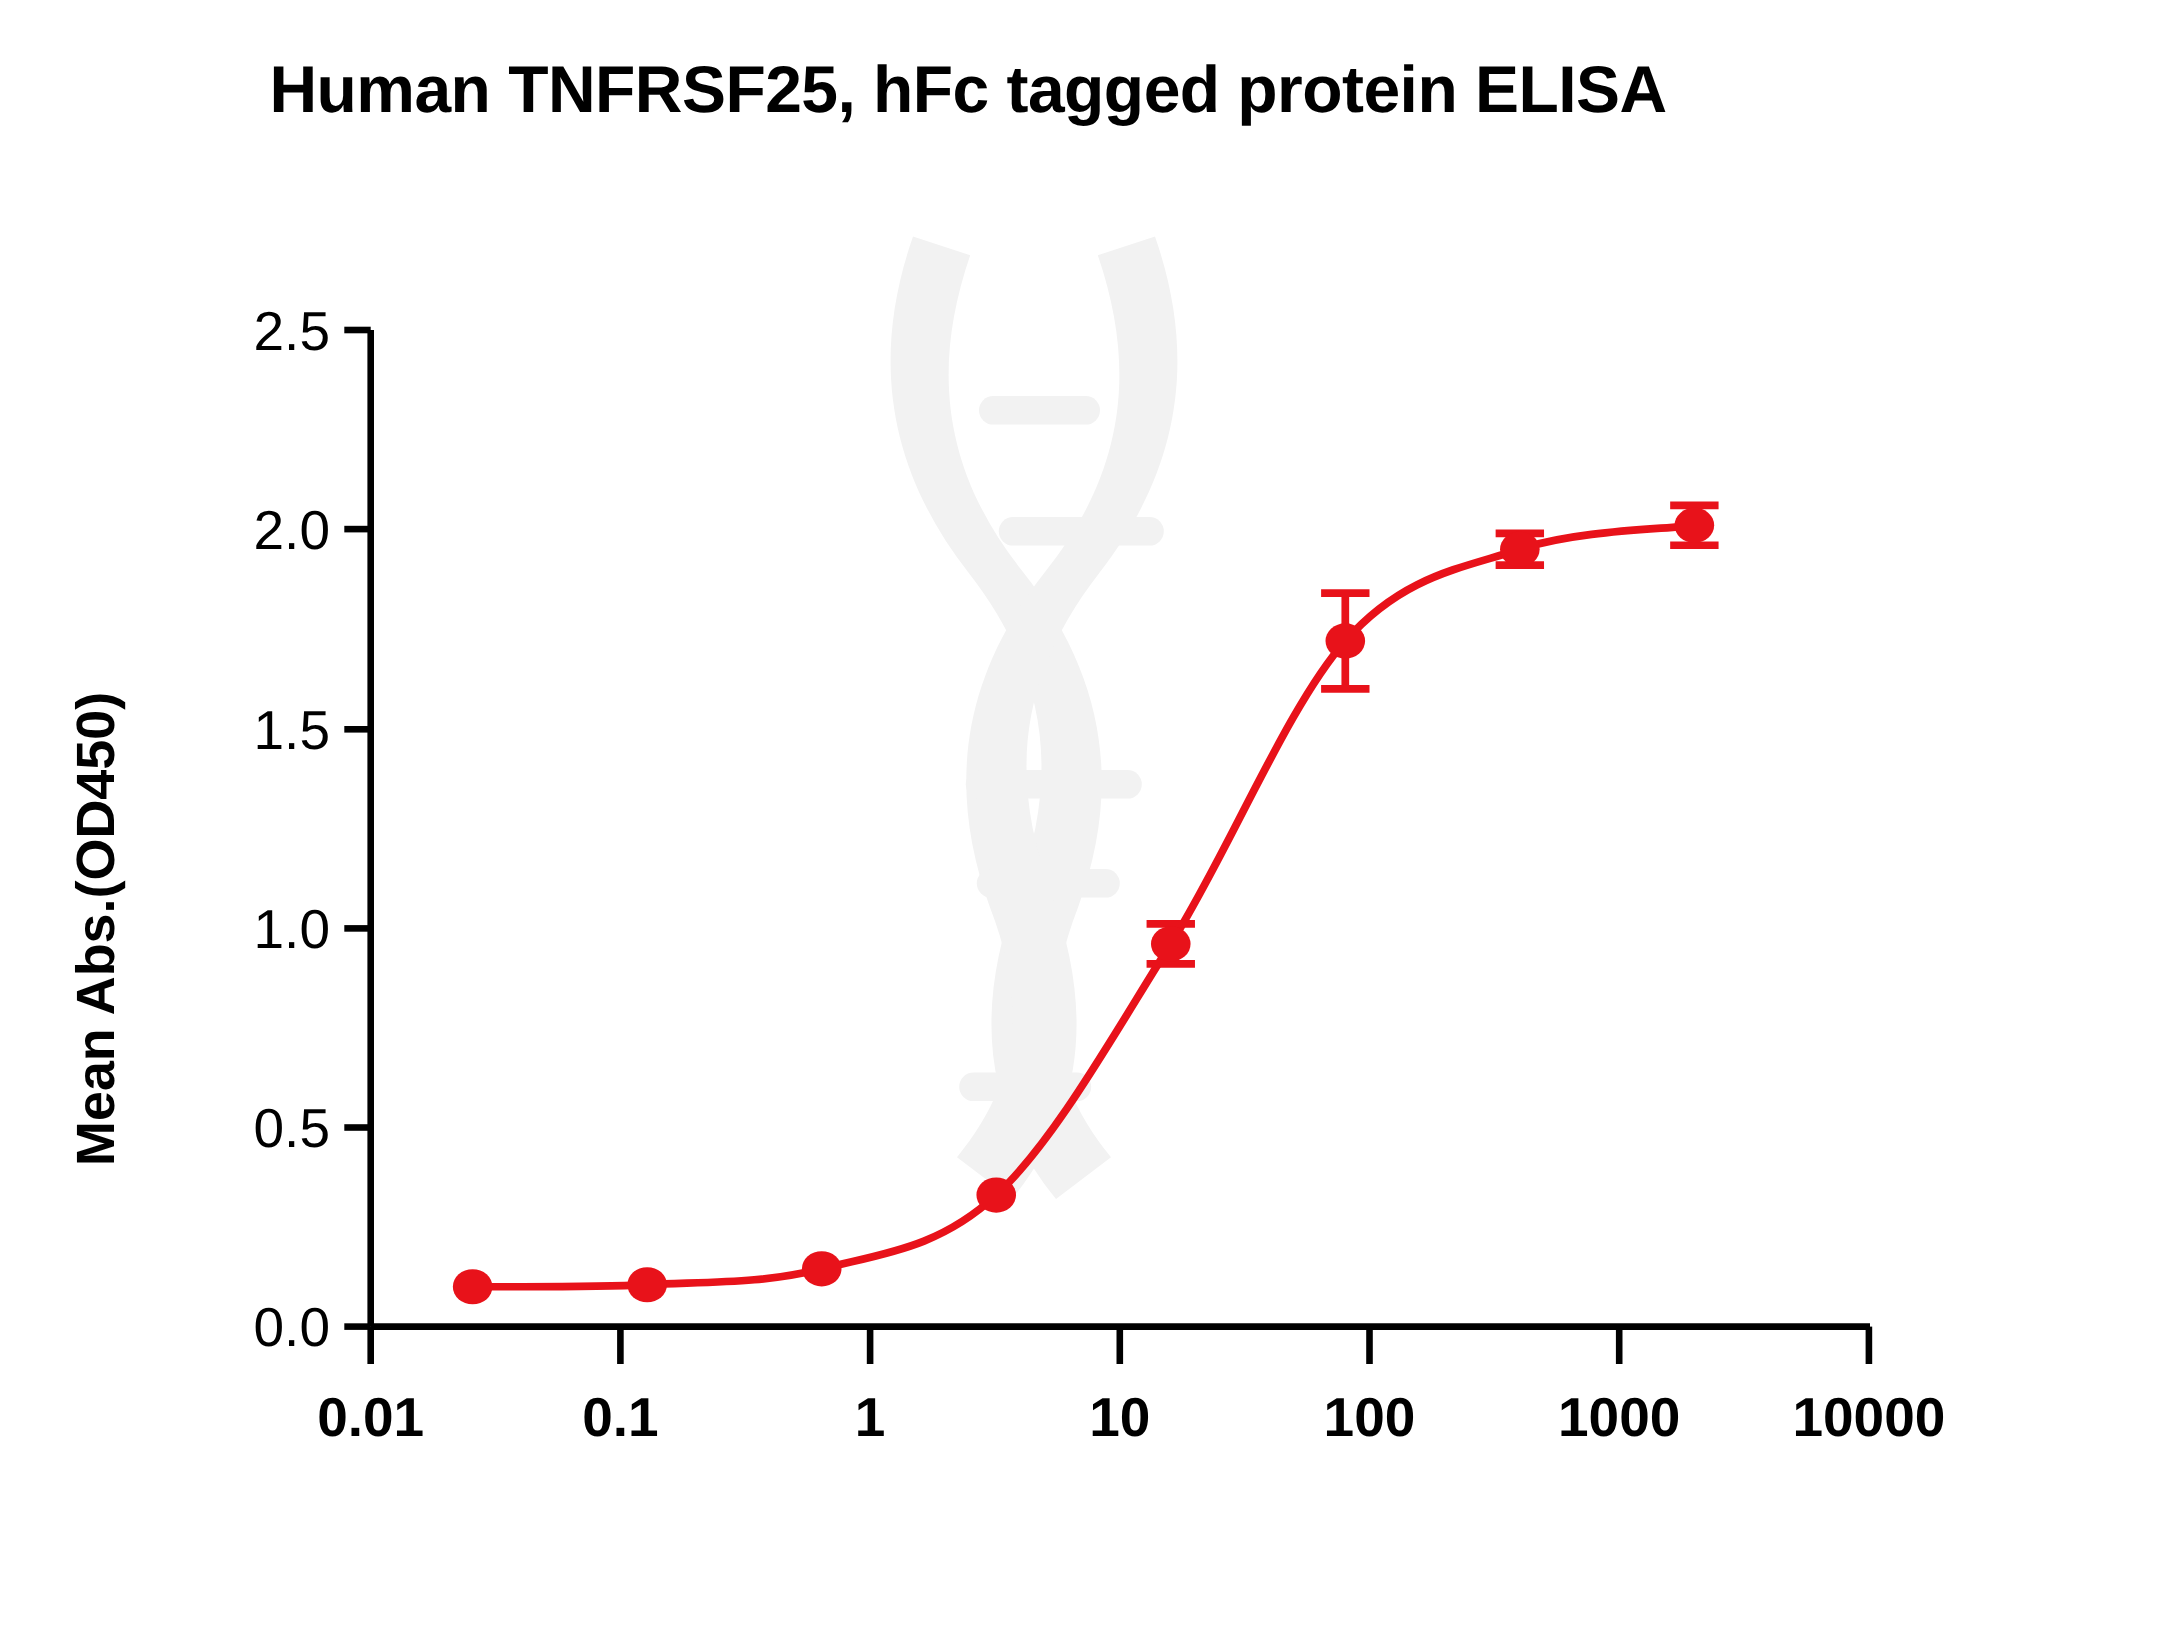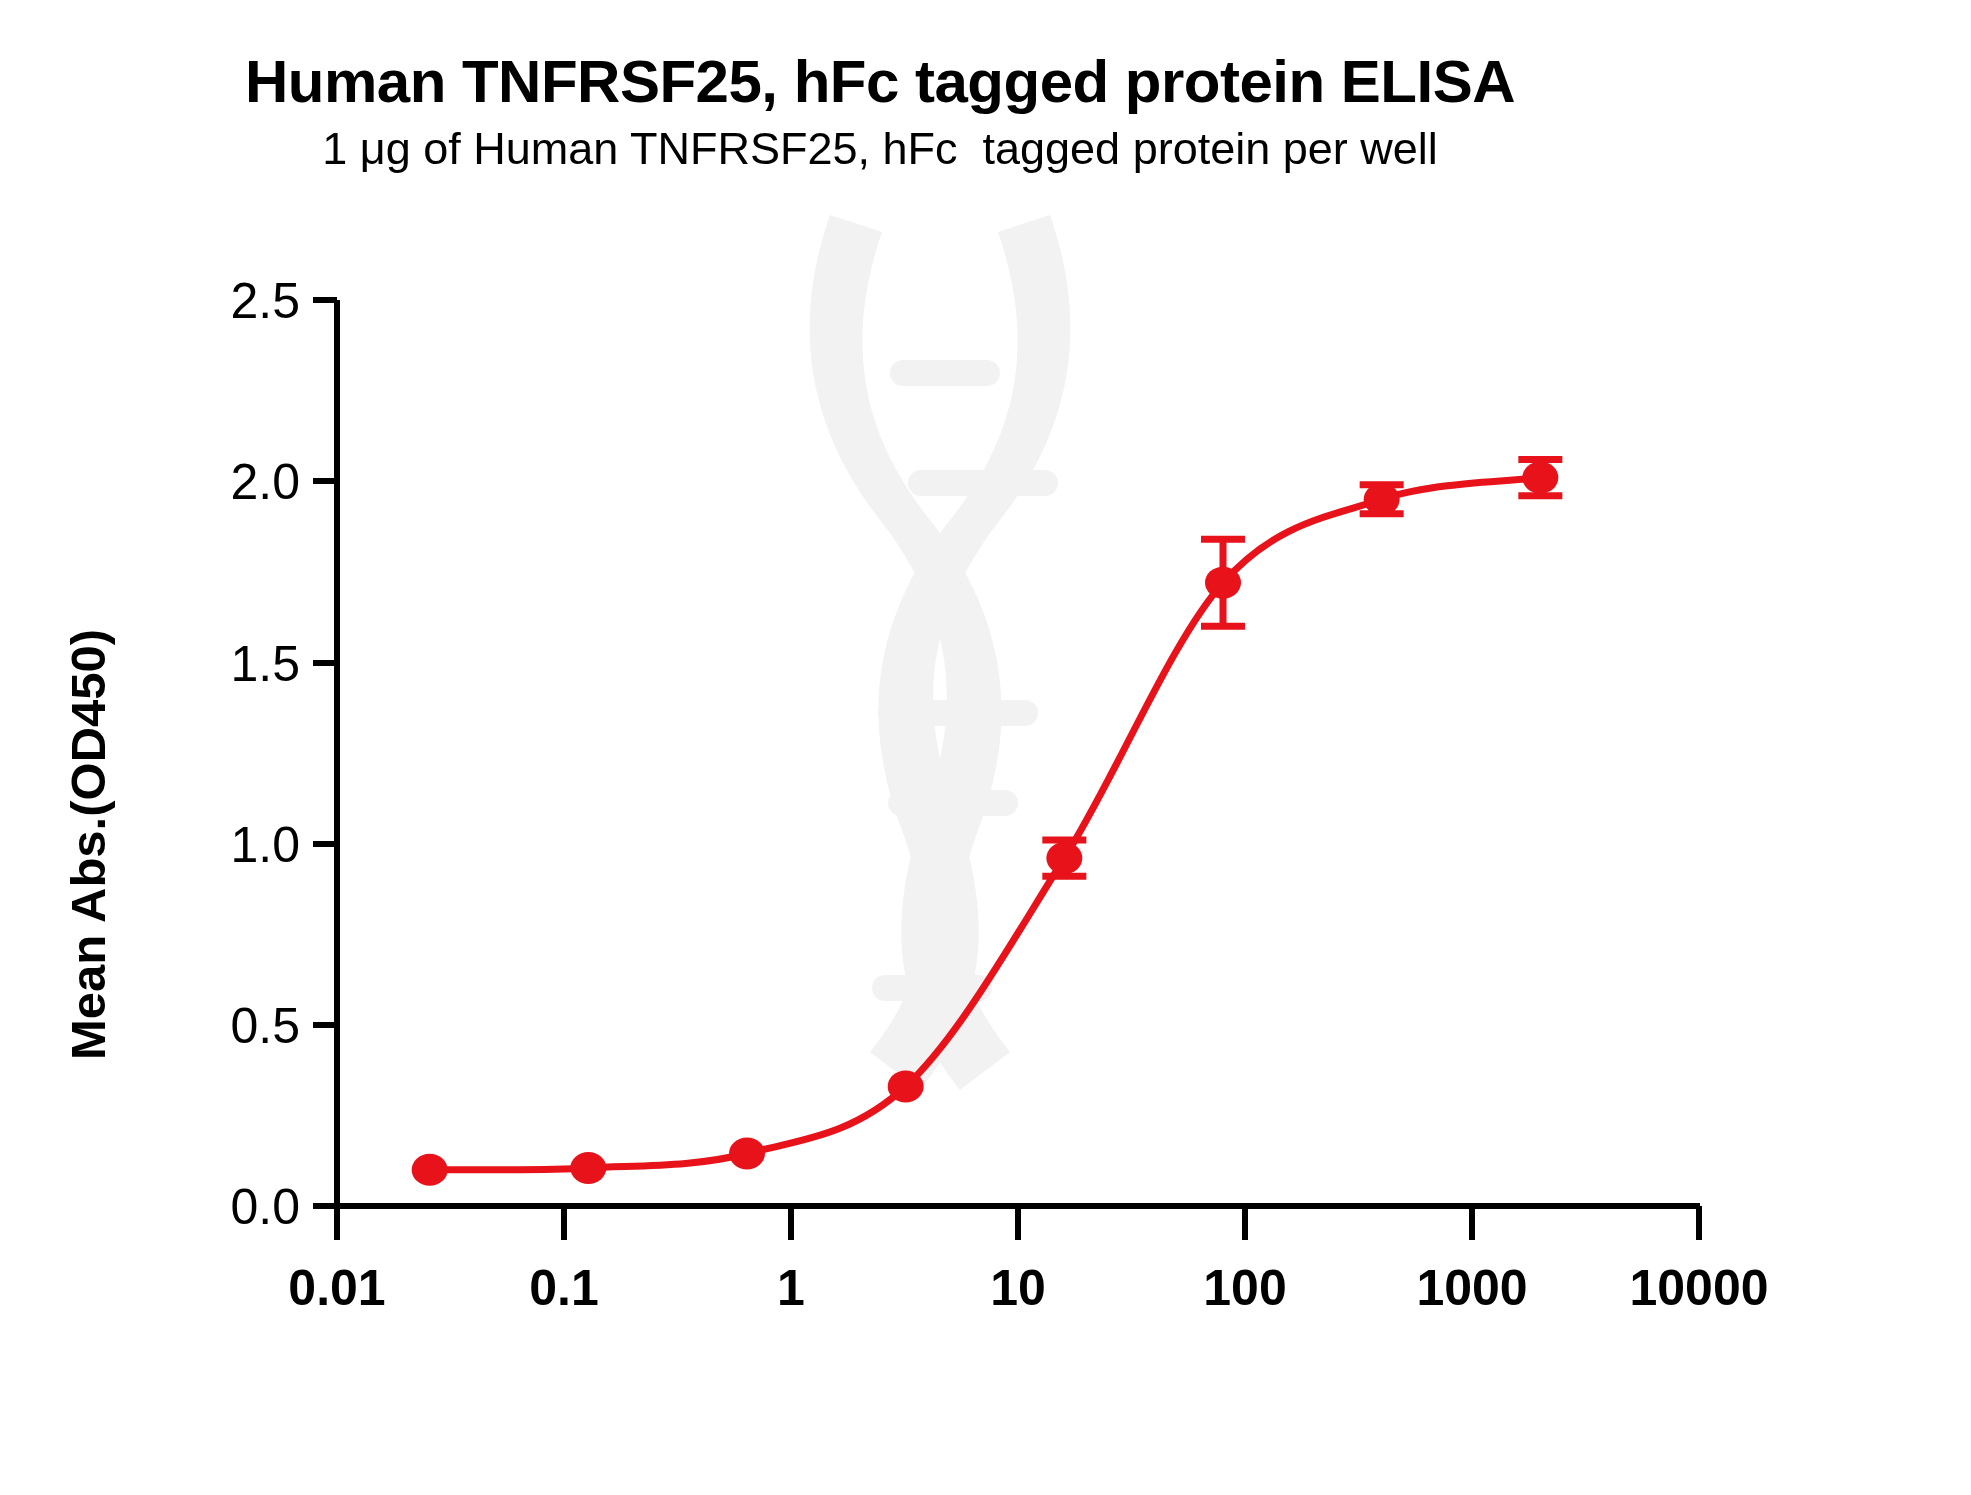--- a/index.html
+++ b/index.html
@@ -112,21 +112,20 @@
     fill: #f2f2f2;
   }
 </style>
 </head>
 <body>
 
 <div id="figure">
 
   <div id="title-block">
     <div id="chart-title">Human TNFRSF25, hFc tagged protein ELISA</div>
-    <div id="chart-subtitle">1 μg of Human TNFRSF25, hFc  tagged protein per well</div>
   </div>
 
   <div id="y-axis-title">Mean Abs.(OD450)</div>
 
 
   <div id="plot-wrap">
     <svg class="plot" id="plot-svg" width="1971" height="1495">
 
       <g class="watermark" opacity="1">
         <path d="M830 215 C 790 330, 810 430, 880 520 C 950 610, 965 700, 925 810

